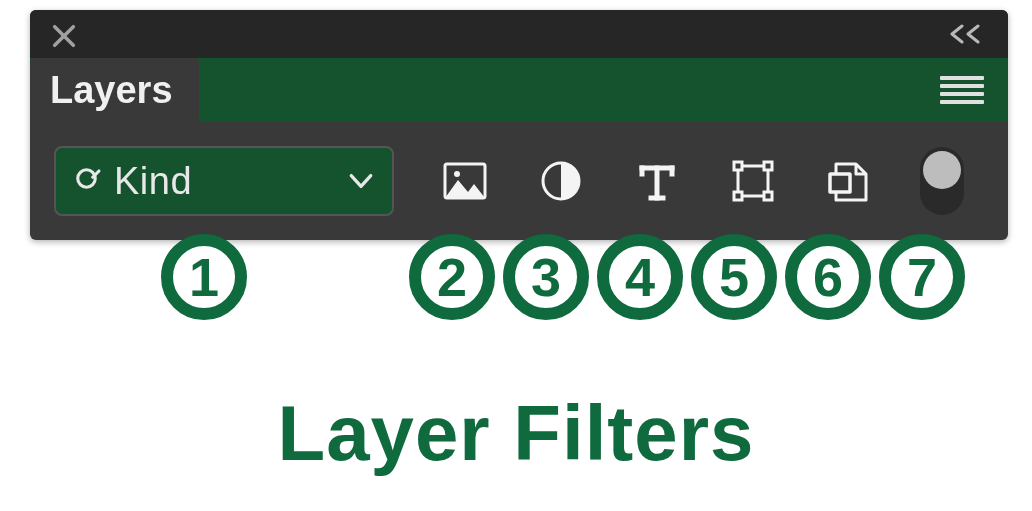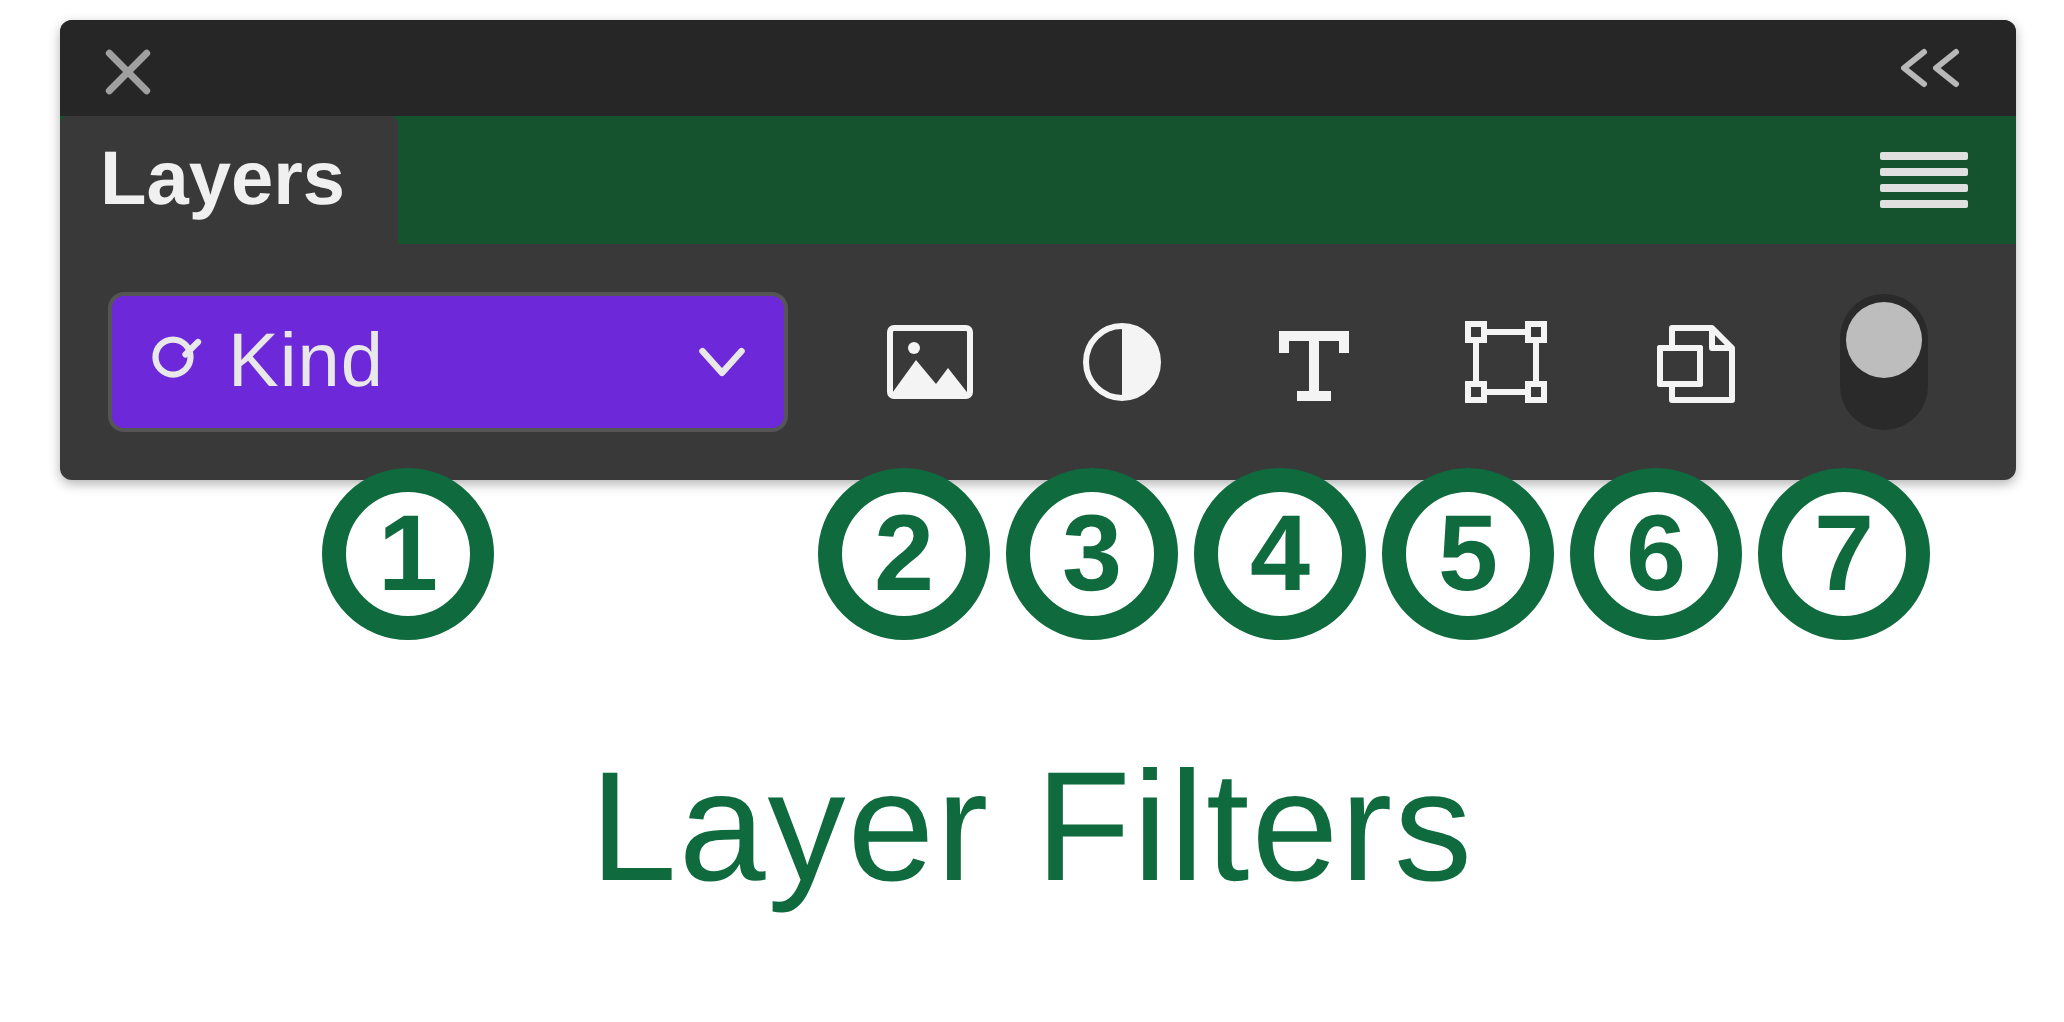--- a/index.html
+++ b/index.html
@@ -96,21 +96,21 @@
     display: flex;
     align-items: center;
     padding: 0 24px;
   }
 
   .filter-dropdown {
     display: flex;
     align-items: center;
     width: 340px;
     height: 70px;
-    background: #6d28d9;
+    background: #14532d;
     border: 2px solid #555555;
     border-radius: 8px;
     padding: 0 18px;
     color: #e8e8e8;
     cursor: pointer;
   }
   .filter-dropdown .search-ic { width: 30px; height: 30px; flex: 0 0 auto; }
   .filter-dropdown .search-ic svg { width: 100%; height: 100%; }
   .filter-dropdown .label {
     flex: 1 1 auto;
@@ -172,25 +172,25 @@
     color: #0f6a3e;
     font-size: 54px;
     font-weight: 800;
     z-index: 10;
   }
 
   .caption {
     position: absolute;
     left: 0;
     width: 1032px;
-    top: 368px;
+    top: 388px;
     text-align: center;
     color: #0f6a3e;
     font-size: 78px;
-    font-weight: 400;
+    font-weight: 700;
     letter-spacing: 1px;
   }
 </style>
 </head>
 <body>
 
 <div class="panel">
 
   <div class="titlebar">
     <div class="close-icon">

